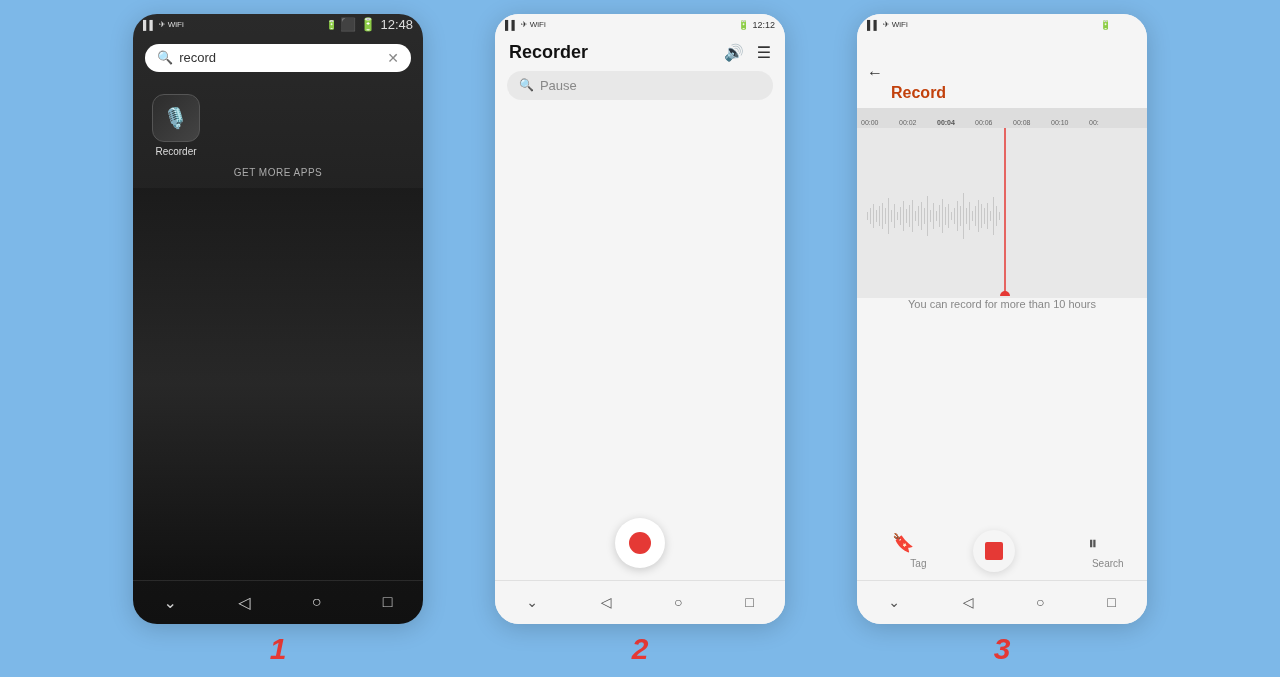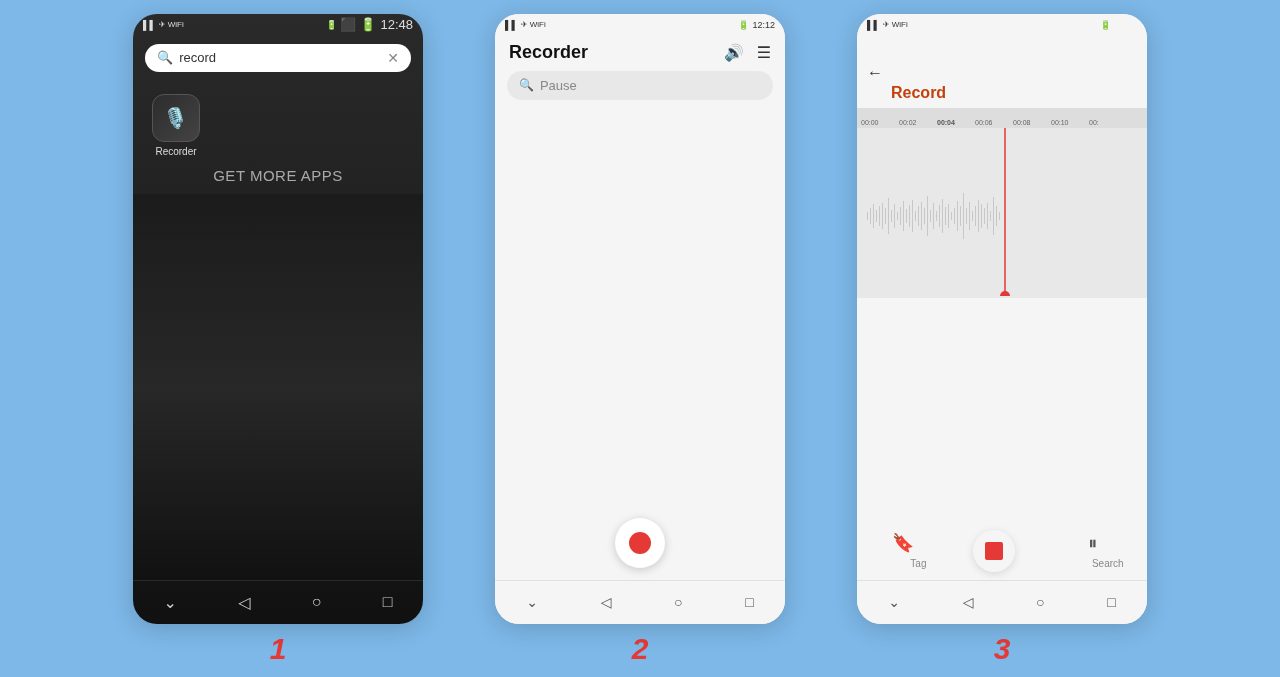--- a/index.html
+++ b/index.html
@@ -104,21 +104,21 @@
     }
     .app-label {
       font-size: 10px;
       color: #ddd;
       margin-top: 4px;
       text-align: center;
     }
     .get-more-apps {
       text-align: center;
       color: #aaa;
-      font-size: 15px;
+      font-size: 10px;
       letter-spacing: 0.5px;
       padding: 10px 13px;
     }
     .screen1-blur-area {
       flex: 1;
       background: linear-gradient(180deg, #1a1a1a 0%, #2a2a2a 50%, #111 100%);
       opacity: 0.85;
     }
     .bottom-nav {
       height: 44px;
@@ -554,20 +554,21 @@
               <rect x="142" y="84" width="1" height="8" fill="#aaa"></rect>
             </g>
 
             <line x1="148" y1="0" x2="148" y2="168" stroke="#e53935" stroke-width="1.5"></line>
 
             <circle cx="148" cy="168" r="5" fill="#e53935"></circle>
           </svg>
         </div>
       </div>
 
+      <div class="timer-subtext">You can record for more than 10 hours</div>
 
       <div class="record-controls">
 
         <div class="ctrl-btn">
           <span style="font-size:18px; color:#555;">🔖</span>
           <span class="ctrl-label">Tag</span>
         </div>
 
         <div class="ctrl-stop">
           <div class="stop-square"></div>

